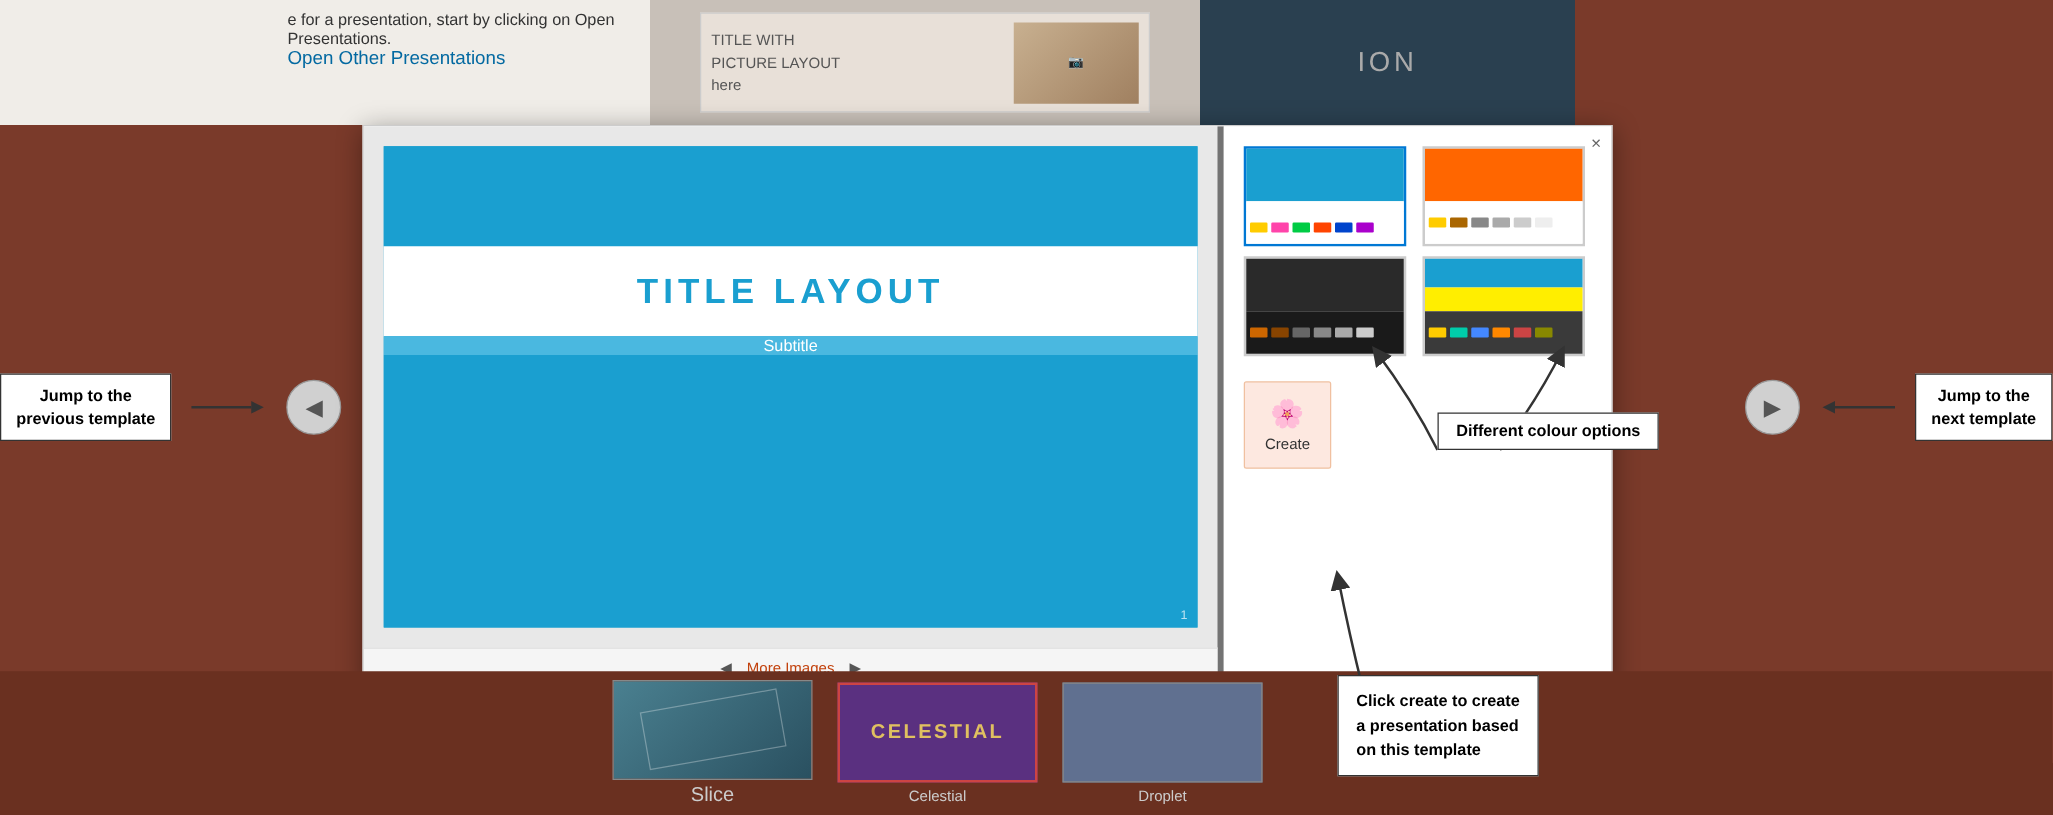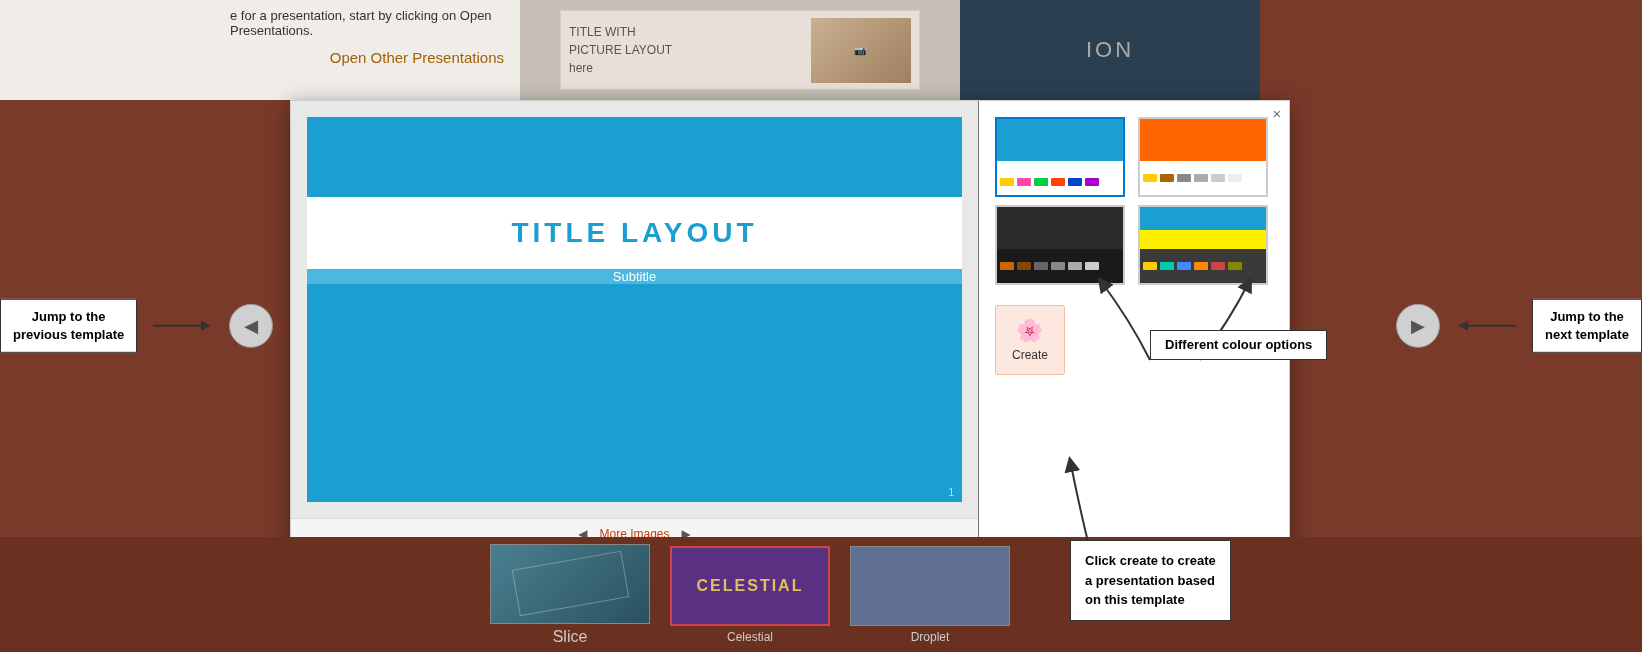--- a/index.html
+++ b/index.html
@@ -88,21 +88,21 @@
       flex: 1;
       overflow: hidden;
     }
 
     
     .preview-pane {
       flex: 1;
       display: flex;
       flex-direction: column;
       background: #e8e8e8;
-      border-right: 1px solid #737373;
+      border-right: 5px solid #737373;
     }
 
     .slide-preview {
       flex: 1;
       display: flex;
       flex-direction: column;
       margin: 16px;
       background: #1a9fd0;
       position: relative;
     }
@@ -216,21 +216,21 @@
       font-size: 22px;
       color: #cc6633;
     }
   </style>
 </head>
 <body>
 
 <div style="position:absolute;top:0;left:0;width:520px;height:100px;background:#f0ede8;padding:8px 16px 8px 230px;">
   <div style="font-size:13px;color:#333;">e for a presentation, start by clicking on Open</div>
   <div style="font-size:13px;color:#333;">Presentations.</div>
-  <div style="margin-top:11px;font-size:15px;color:#a16207;font-weight:500;text-align:right;">Open Other Presentations</div>
+  <div style="margin-top:0;font-size:15px;color:#0369a1;font-weight:500;">Open Other Presentations</div>
 </div>
 
 <div style="position:absolute;top:0;left:520px;width:440px;height:100px;background:#c8c0b8;display:flex;align-items:center;justify-content:center;">
   <div style="background:#e8e0d8;width:360px;height:80px;display:flex;align-items:center;padding:8px;border:1px solid #ccc;gap:16px;">
     <div style="flex:1;font-size:12px;color:#555;line-height:1.5;text-align:left;">
       <div>TITLE WITH</div>
       <div>PICTURE LAYOUT</div>
       <div>here</div>
     </div>
     <div style="width:100px;height:65px;background:linear-gradient(135deg,#c8b090,#a08060);display:flex;align-items:center;justify-content:center;">

